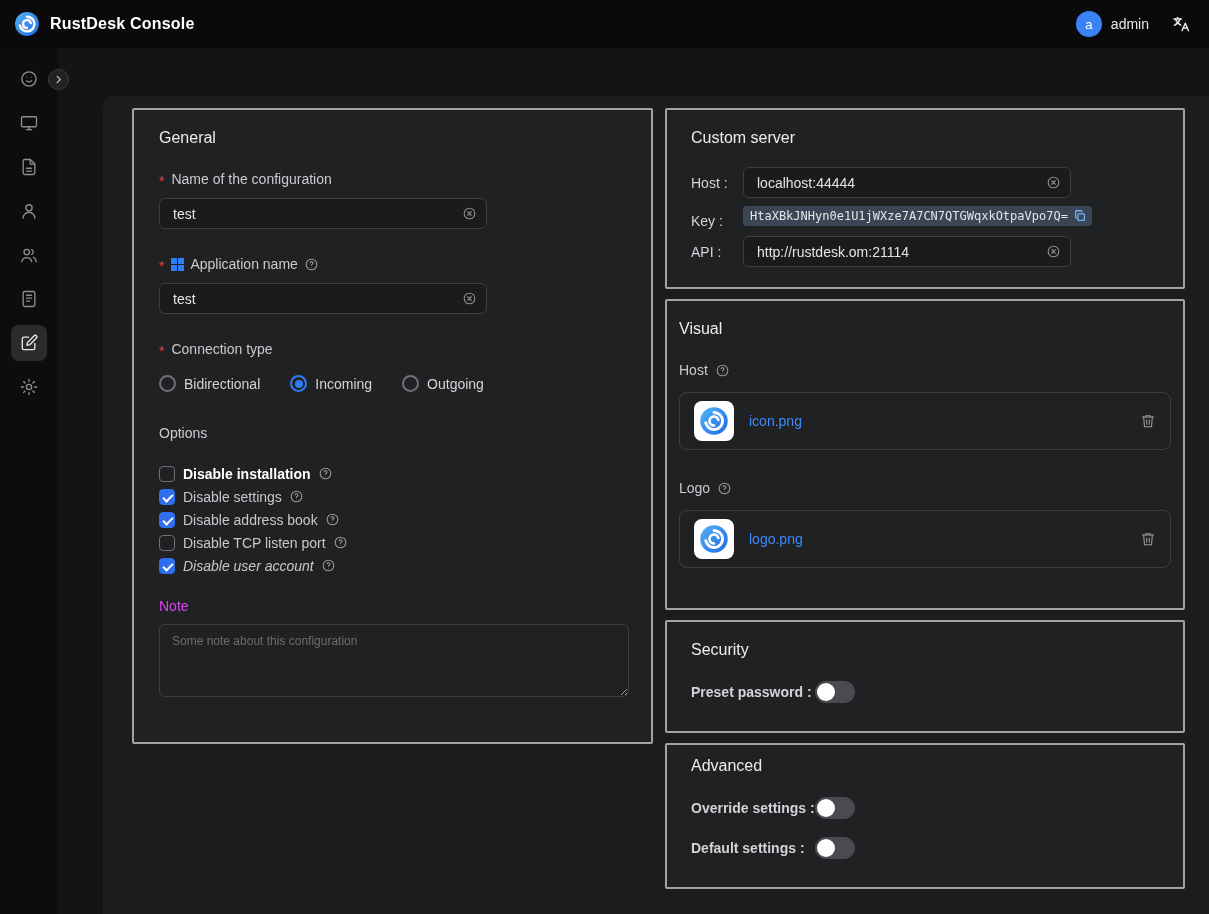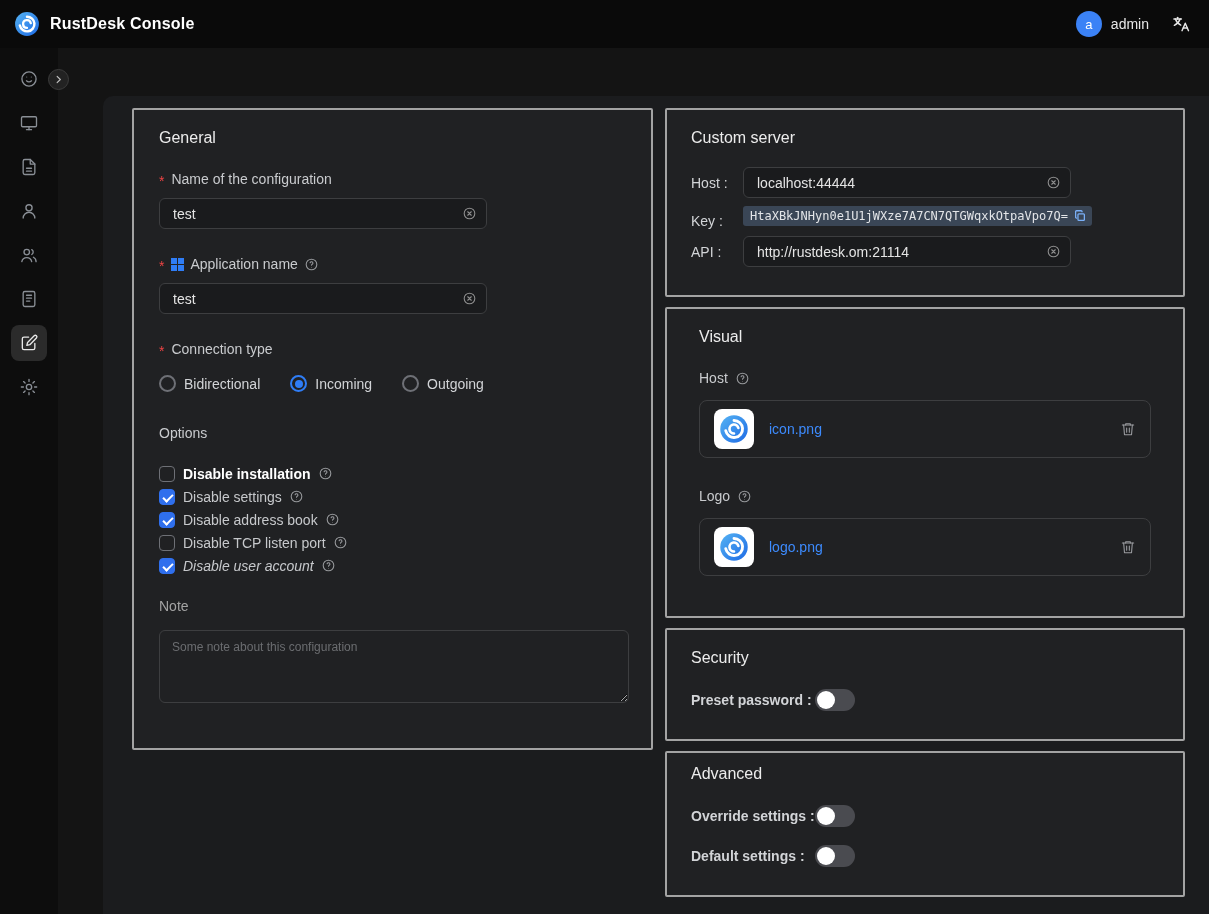--- a/index.html
+++ b/index.html
@@ -51,22 +51,22 @@
     position:absolute; top:48px; left:45px; right:0; bottom:0;
     background:#1b1c1e; border-top-left-radius:10px;
     padding:12px 24px 0 29px; display:flex; gap:12px; align-items:flex-start; overflow:hidden;
   }
   .card {
     background:#202123; border:2px solid #a3a3a3; border-radius:2px;
   }
   .card-general { width:521px; padding:18px 25px 42px; }
   .col-right { width:520px; display:flex; flex-direction:column; gap:10px; }
   .col-right .card { width:520px; }
-  .card-server   { padding:18px 24px 28px; }
-  .card-visual   { padding:18px 32px 40px; }
+  .card-server   { padding:18px 24px 20px; }
+  .card-visual   { padding:18px 12px 40px; }
   .card-security { padding:18px 24px 28px; }
   .card-advanced { padding:11px 24px 28px; }
 
   .card-title { font-size:16px; font-weight:500; color:#ececec; margin:0 0 24px 0; line-height:19px; }
 
   
   .field-label { color:#c9cbce; margin-bottom:10px; display:flex; align-items:center; gap:6px; line-height:17px; }
   .ast { color:#ef4444; margin-right:1px; position:relative; top:2px; }
   .text-input {
     display:flex; align-items:center; gap:8px; width:328px; height:31px;
@@ -103,21 +103,21 @@
   }
   .cb.checked { background:#2f6fed; border-color:#2f6fed; }
   .cb.checked::after {
     content:""; position:absolute; left:3px; top:4px; width:8px; height:4px;
     border-left:2px solid #fff; border-bottom:2px solid #fff; transform:rotate(-45deg);
   }
   .cb-row .strong { color:#fff; font-weight:700; }
   .cb-row .help { margin-left:-1px; }
   .cb-gap-after { margin-bottom:24px;font-style:italic; }
 
-  .note-label { color:#a3a3a3; margin:0 0 16px; }
+  .note-label { color:#d946ef; margin:0 0 10px; }
   .note-area {
     width:470px; height:73px; background:transparent; border:1px solid #3d3e40; border-radius:6px;
     color:#e4e4e4; padding:9px 12px; resize:vertical; outline:none;
     font-family:"Liberation Sans", sans-serif; font-size:12px;
   }
   .note-area::placeholder { color:#6b6d70; }
 
   
   .srv-row { display:flex; align-items:center; margin-bottom:8px; }
   .srv-label { width:52px; color:#d2d4d7; flex:none; }

